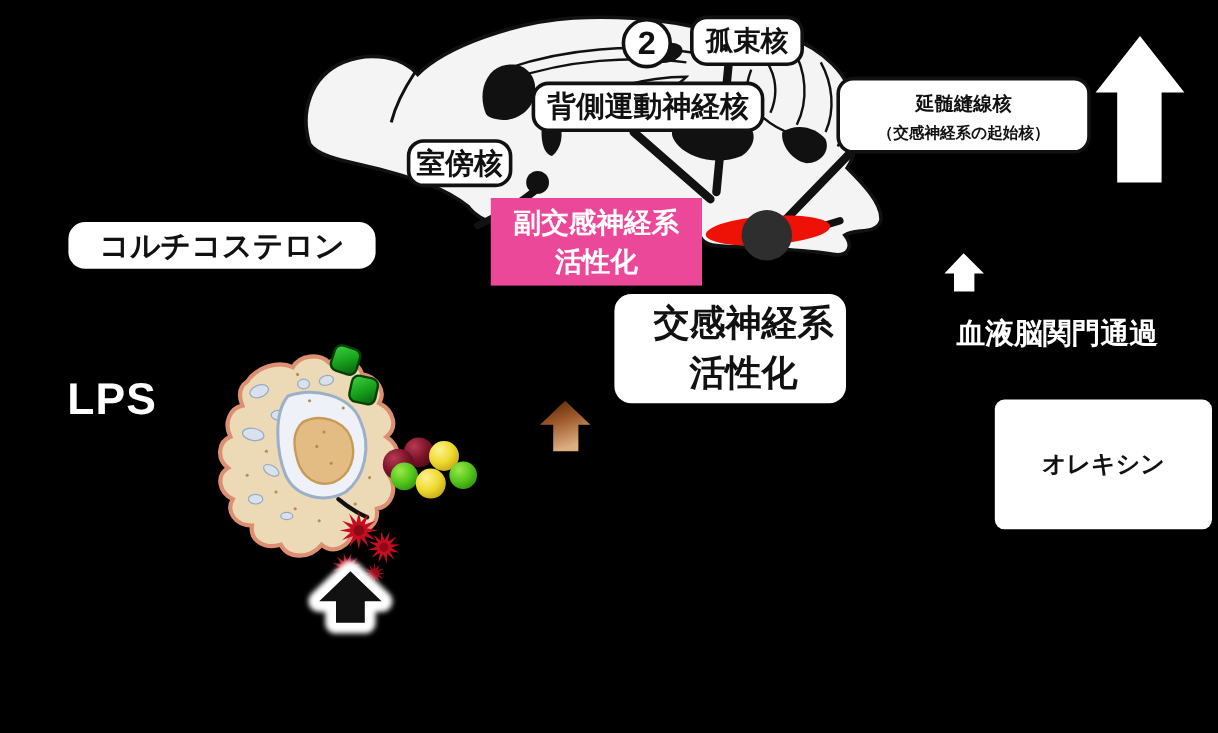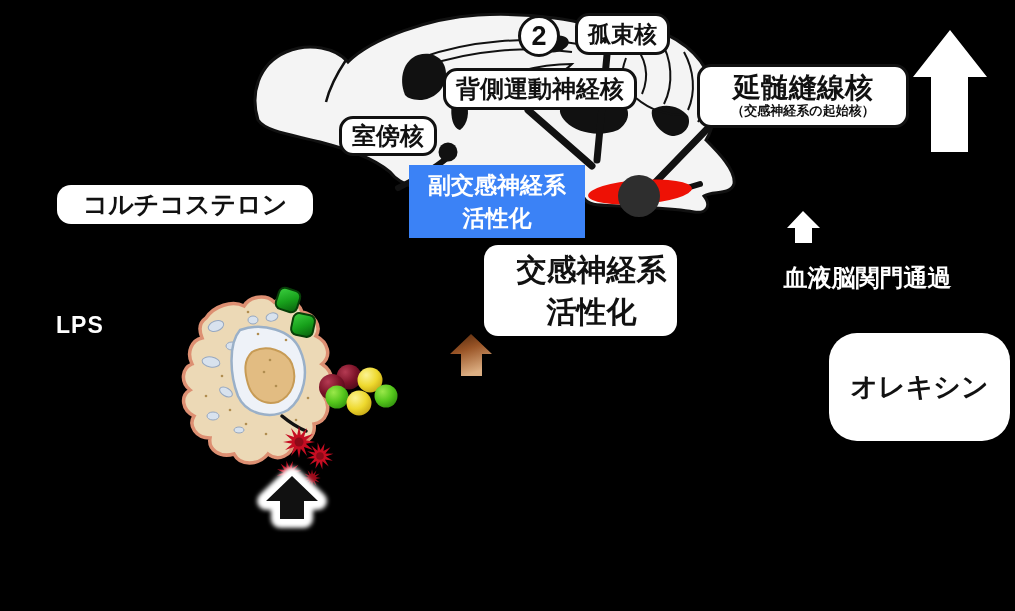--- a/index.html
+++ b/index.html
@@ -10,43 +10,43 @@
   }
   .abs{position:absolute;}
   .whitebox{
     background:#fff;color:#111;font-weight:bold;
     display:flex;align-items:center;justify-content:center;text-align:center;
     box-sizing:border-box;
     border-radius:14px;
   }
   .bordered{border:3px solid #111;}
   #box-corticosterone{left:57px;top:185px;width:256px;height:39px;font-size:25px;}
-  #lps-label{left:56px;top:312px;color:#fff;font-weight:bold;font-size:23px;letter-spacing:1px;}
+  #lps-label{left:56px;top:312px;color:#fff;font-weight:bold;font-size:37px;letter-spacing:1px;}
   #circle2{
     left:518px;top:15px;width:42px;height:42px;border-radius:50%;
     background:#fff;border:3px solid #111;box-sizing:border-box;
     display:flex;align-items:center;justify-content:center;
     font-size:27px;font-weight:bold;color:#111;
   }
   #box-nts{left:575px;top:13px;width:95px;height:42px;font-size:23px;}
   #box-dmv{left:443px;top:68px;width:194px;height:42px;font-size:24px;}
-  #box-pvn{left:339px;top:116px;width:98px;height:40px;font-size:24px;font-family:Liberation Mono, monospace;}
+  #box-pvn{left:339px;top:116px;width:88px;height:40px;font-size:24px;font-family:Liberation Mono, monospace;}
   #box-raphe{left:697px;top:64px;width:212px;height:64px;flex-direction:column;}
-  #box-raphe .t1{font-size:28px;line-height:28px;text-align:center;}
+  #box-raphe .t1{font-size:16px;line-height:28px;text-align:center;}
   #box-raphe .t2{font-size:13px;line-height:17px;}
   #box-parasym{
-    left:409px;top:165px;width:176px;height:73px;background:#3b82f6;color:#fff;
+    left:409px;top:165px;width:176px;height:73px;background:#ec4899;color:#fff;
     font-weight:bold;font-size:23px;line-height:33px;
     display:flex;flex-direction:column;align-items:center;justify-content:center;text-align:center;
   }
-  #box-sym{left:484px;top:245px;width:193px;height:91px;flex-direction:column;font-size:30px;line-height:42px;padding-left:22px;}
-  #bbb-label{left:770px;top:262px;width:195px;color:#fff;font-weight:bold;font-size:24px;text-align:center;}
+  #box-sym{left:512px;top:245px;width:193px;height:91px;flex-direction:column;font-size:30px;line-height:42px;padding-left:22px;}
+  #bbb-label{left:770px;top:262px;width:195px;color:#fff;font-weight:bold;font-size:24px;text-align:right;}
   #box-orexin{
-    left:829px;top:333px;width:181px;height:108px;border-radius:28px;
-    flex-direction:column;font-size:27px;line-height:46px;
+    left:829px;top:333px;width:181px;height:108px;border-radius:8px;
+    flex-direction:column;font-size:20px;line-height:46px;
   }
 </style>
 </head>
 <body>
 
 <svg class="abs" style="left:0;top:0" width="1015" height="611" viewBox="0 0 1015 611">
   <defs>
     <linearGradient id="gradBrown" x1="0" y1="0" x2="0.35" y2="1">
       <stop offset="0" stop-color="#4e2409"></stop>
       <stop offset="0.45" stop-color="#9a5527"></stop>

